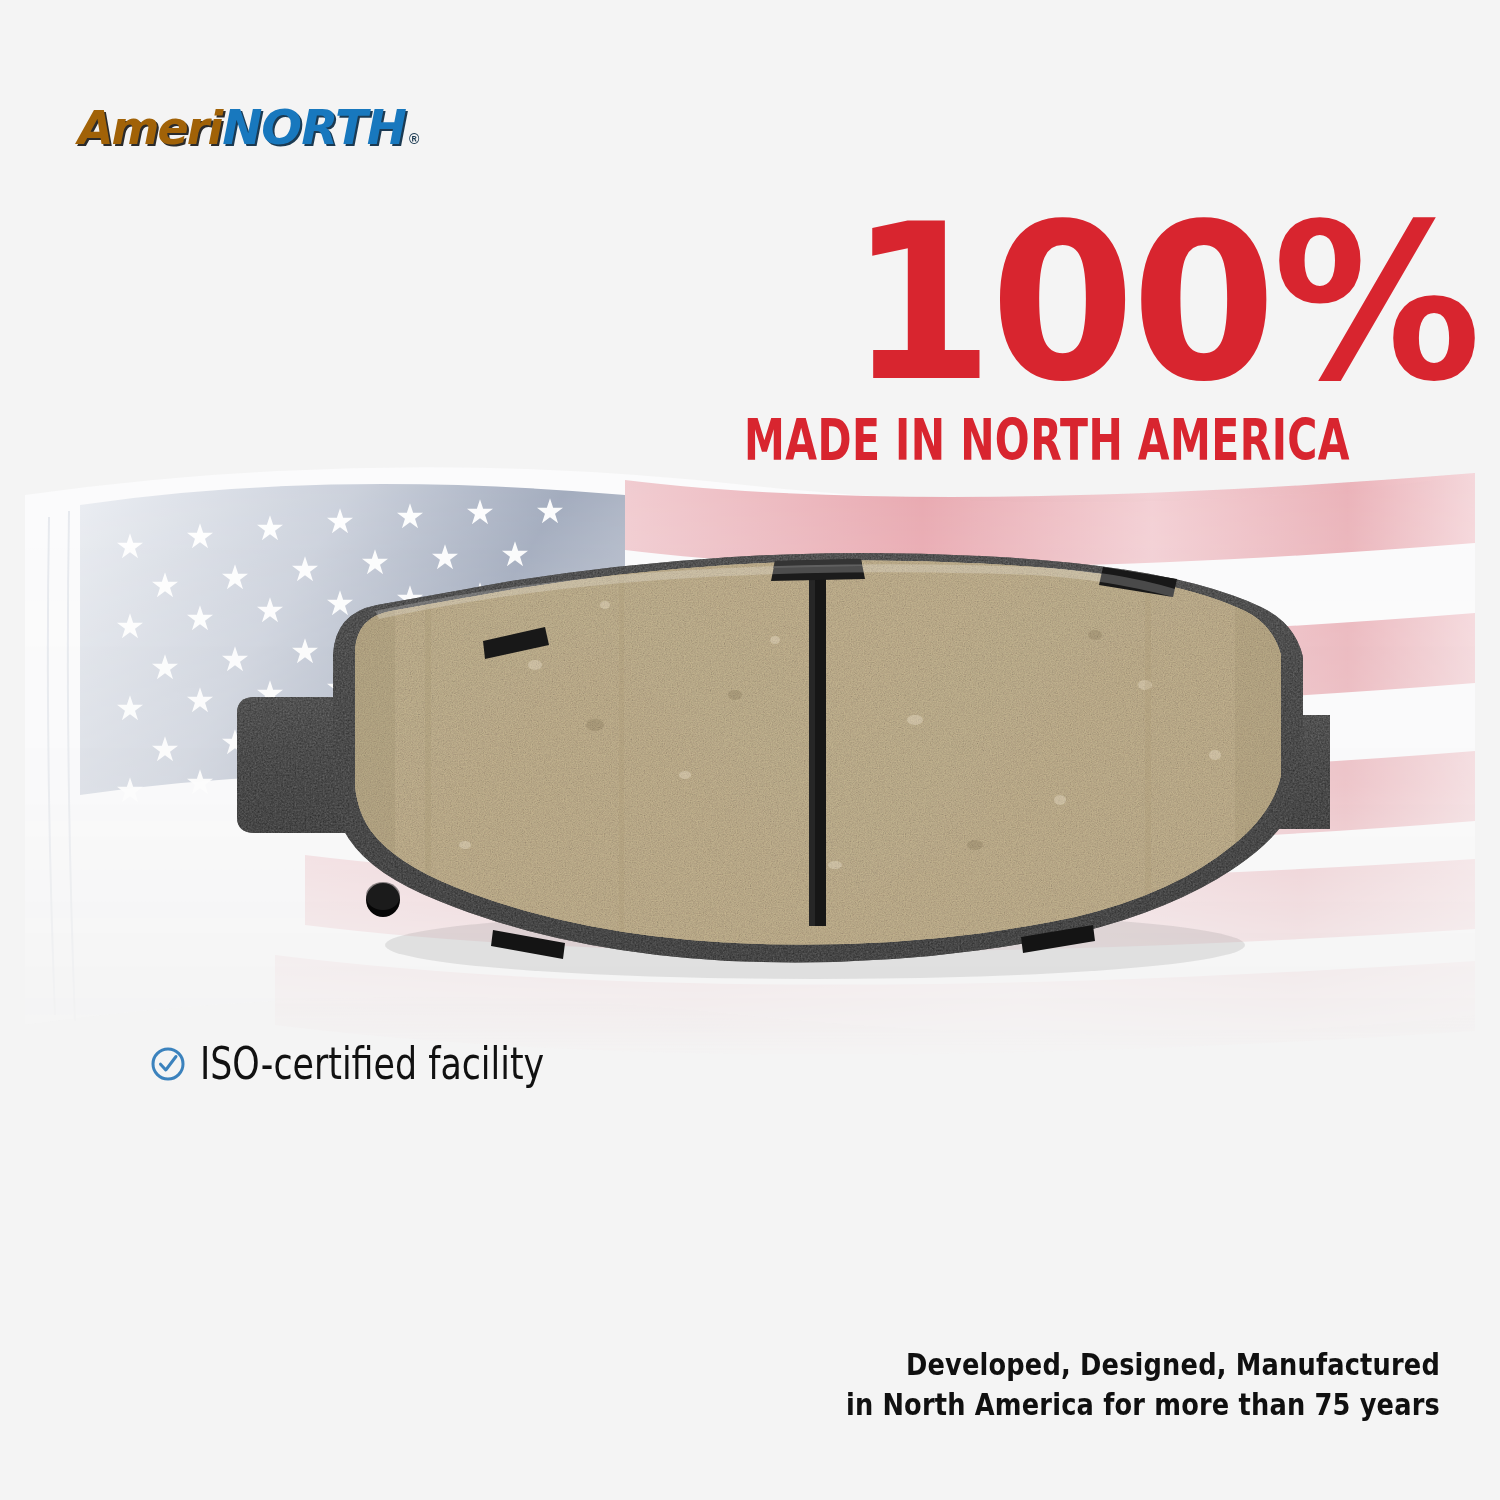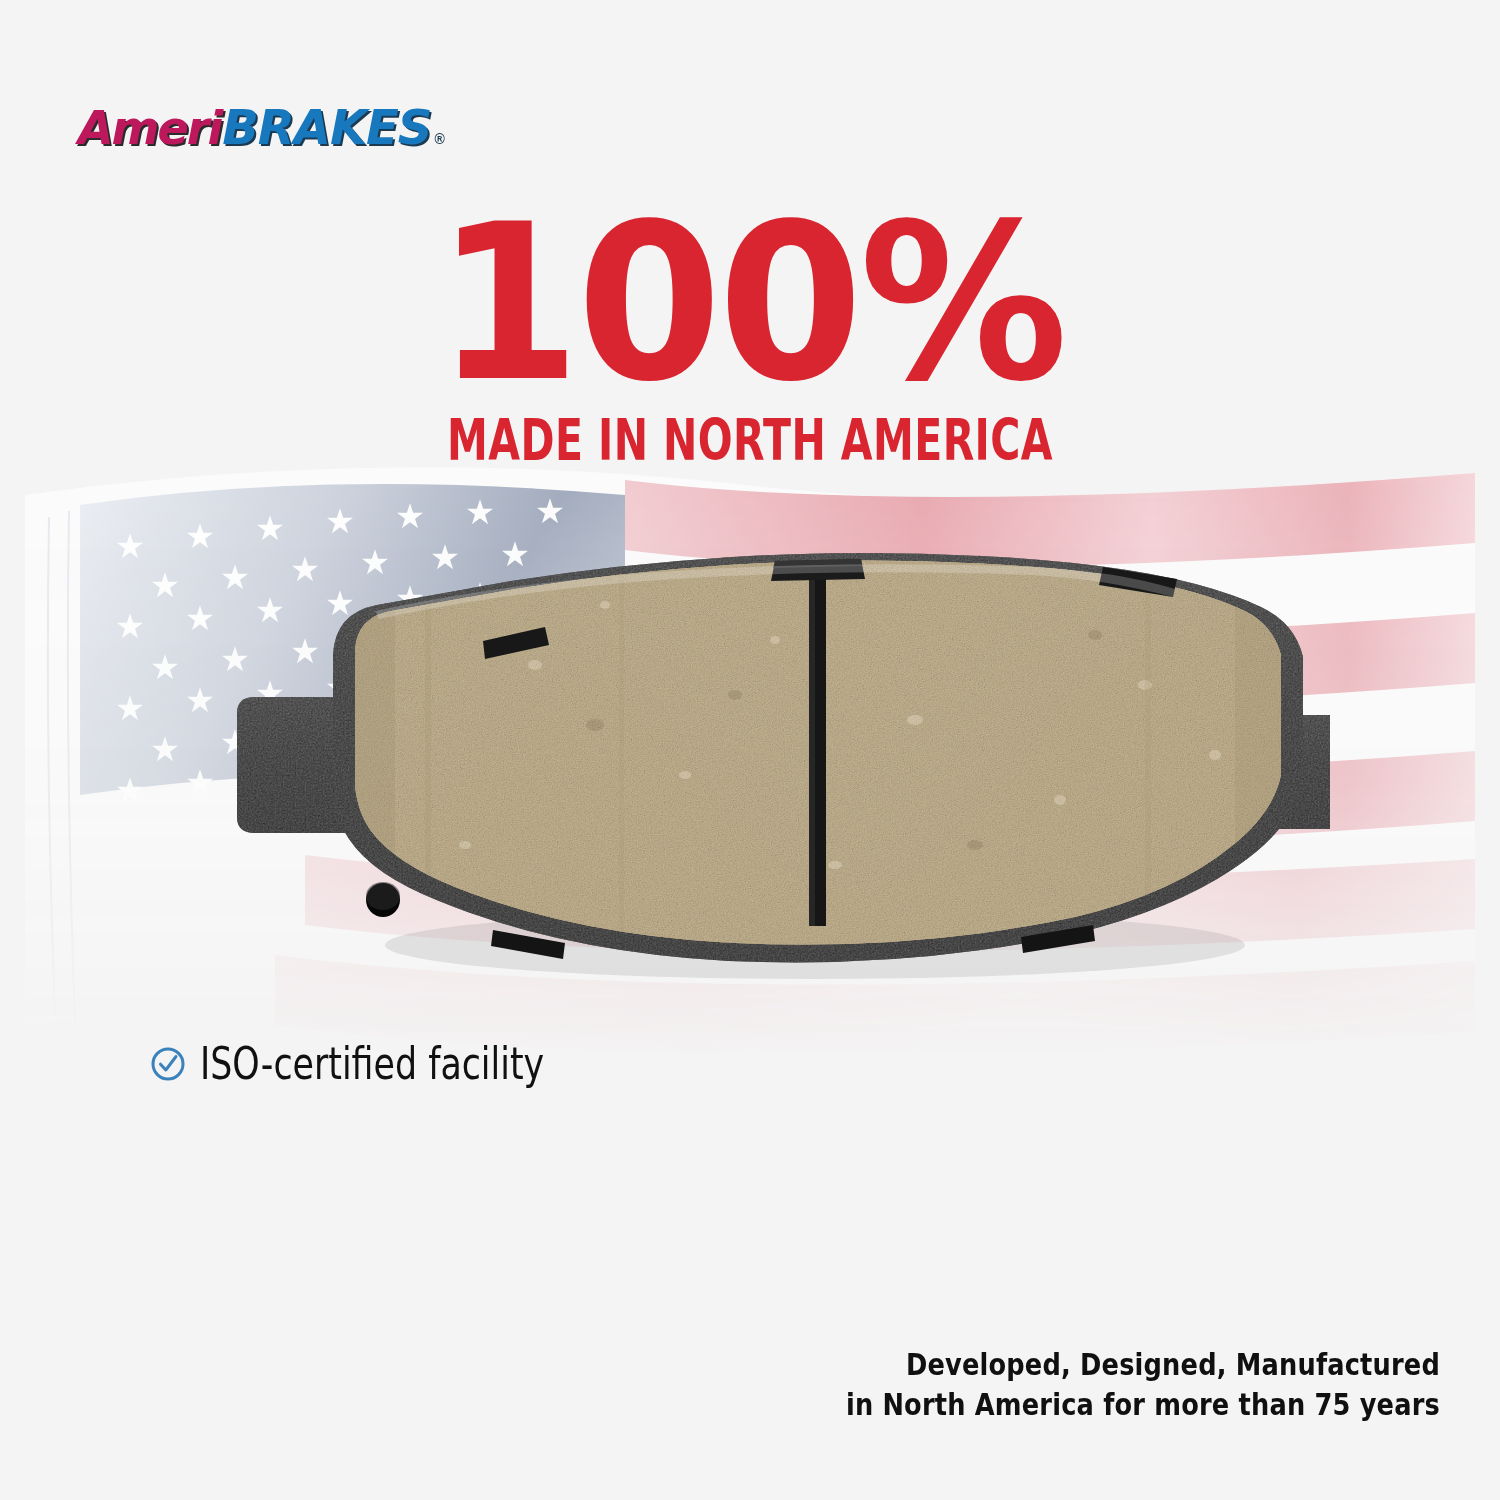--- a/index.html
+++ b/index.html
@@ -16,21 +16,21 @@
   .logo{
     position:absolute;left:78px;top:103px;
     display:flex;align-items:baseline;
     font-weight:bold;
     letter-spacing:-1px;
     line-height:1;
     white-space:nowrap;
   }
   .logo-ameri{
     font-size:46px;
-    color:#be185d;
+    color:#a16207;
     font-style:italic;
     font-family:"DejaVu Sans", sans-serif;
     font-weight:bold;
     text-shadow:2px 2px 0 #2b2b2b;
     letter-spacing:-2px;
   }
   .logo-brakes{
     font-size:48px;
     color:#1878be;
     font-style:italic;
@@ -41,21 +41,21 @@
     margin-left:1px;
   }
   .logo-reg{
     font-size:14px;color:#1b3a52;margin-left:3px;
     font-family:"Liberation Sans",sans-serif;font-style:normal;font-weight:bold;
   }
 
   
   .headline{
     position:absolute;left:0;right:0;top:205px;
-    text-align:center;
+    text-align:right;
     z-index:6;
   }
   .headline-pct{
     font-family:"DejaVu Sans", sans-serif;
     font-weight:bold;
     font-size:215px;
     color:#d8252f;
     line-height:0.92;
     letter-spacing:-4px;
     margin:0;
@@ -125,21 +125,21 @@
     transform:scaleX(0.92);
   }
 </style>
 </head>
 <body>
 
 <div class="stage">
 
   <div class="logo">
     <span class="logo-ameri">Ameri</span>
-      <span class="logo-brakes">BRAKES</span>
+      <span class="logo-brakes">NORTH</span>
       <span class="logo-reg">®</span>
   </div>
 
   <div class="headline">
     <div class="headline-pct">100%</div>
     <div class="headline-sub">MADE IN NORTH AMERICA</div>
   </div>
 
   <div class="flag-wrap">
     <svg viewBox="0 0 1450 600" preserveAspectRatio="none">

